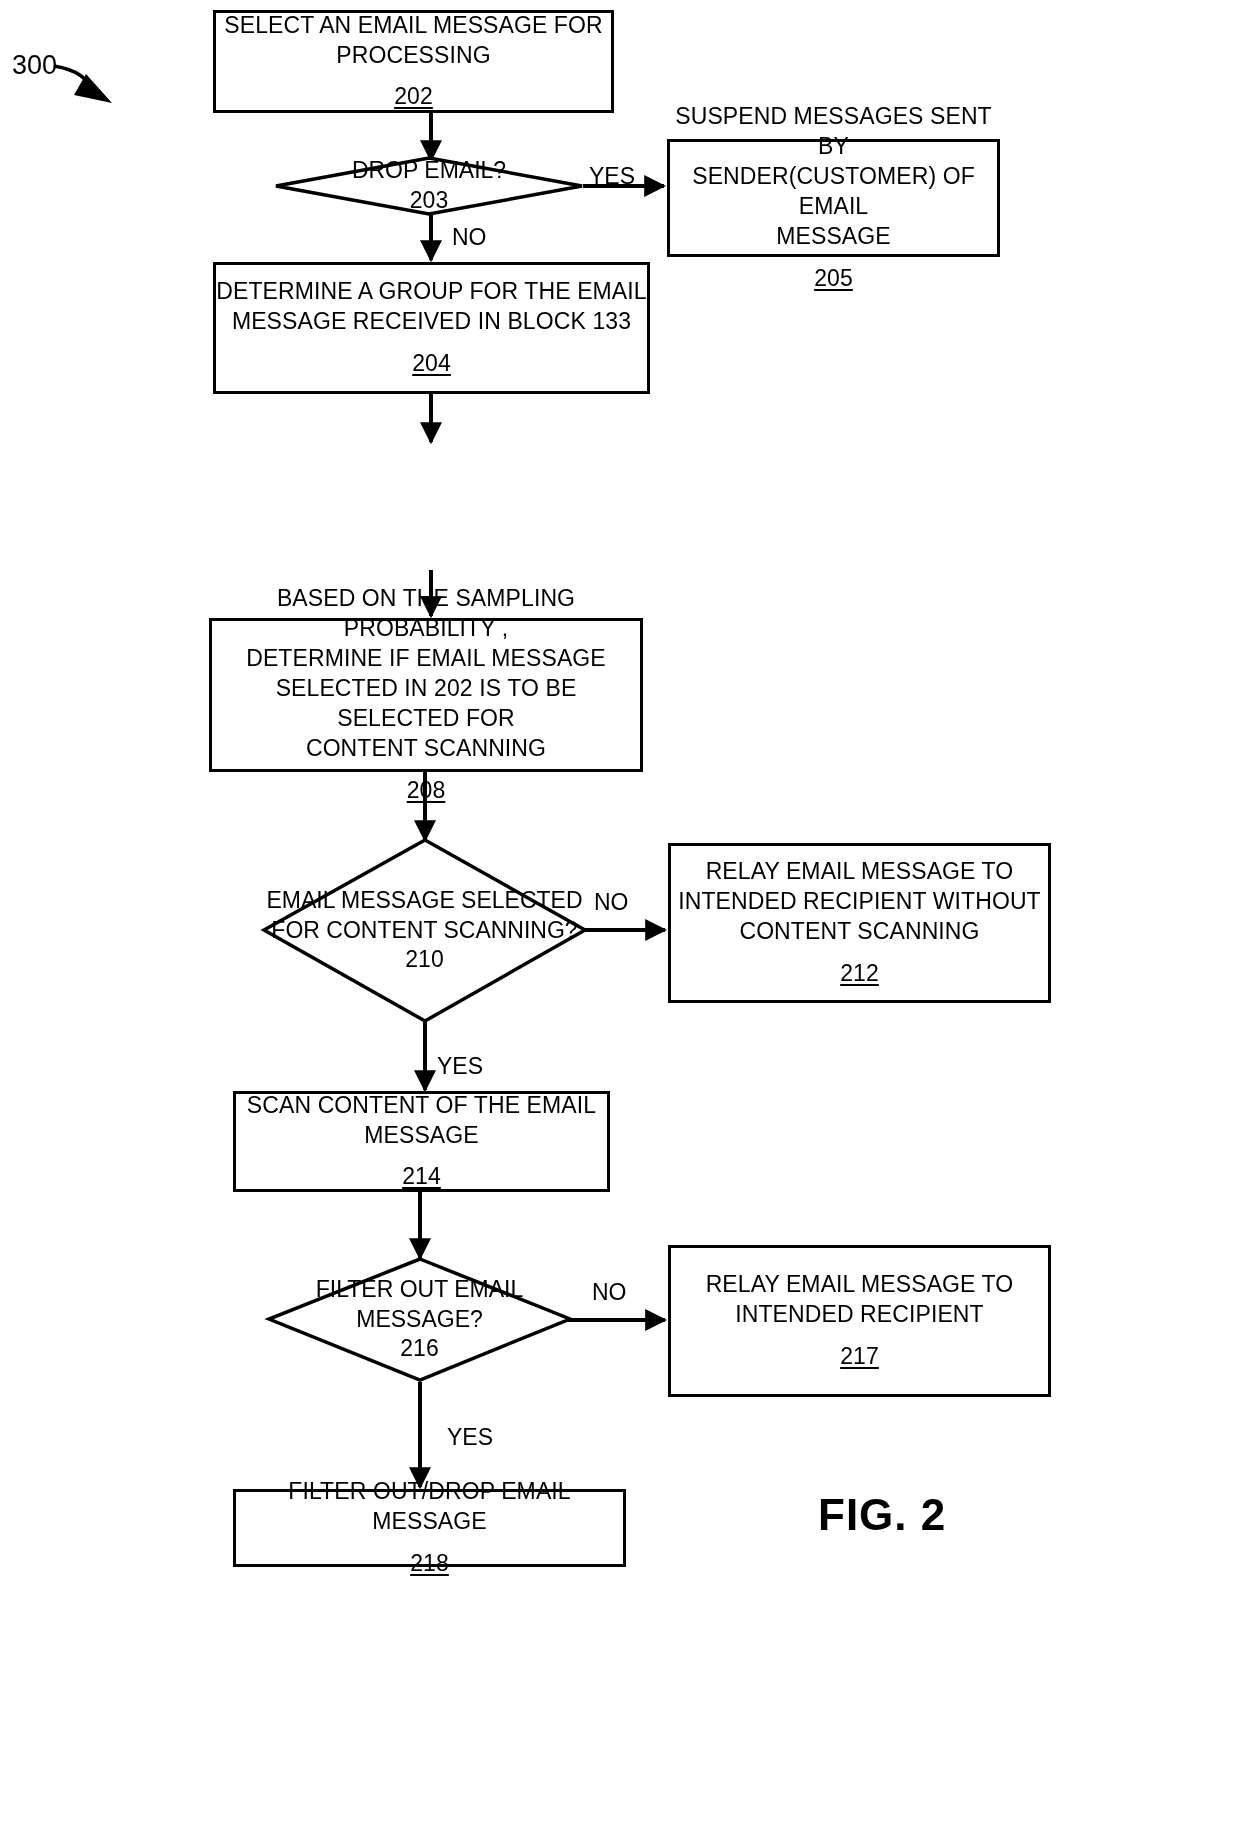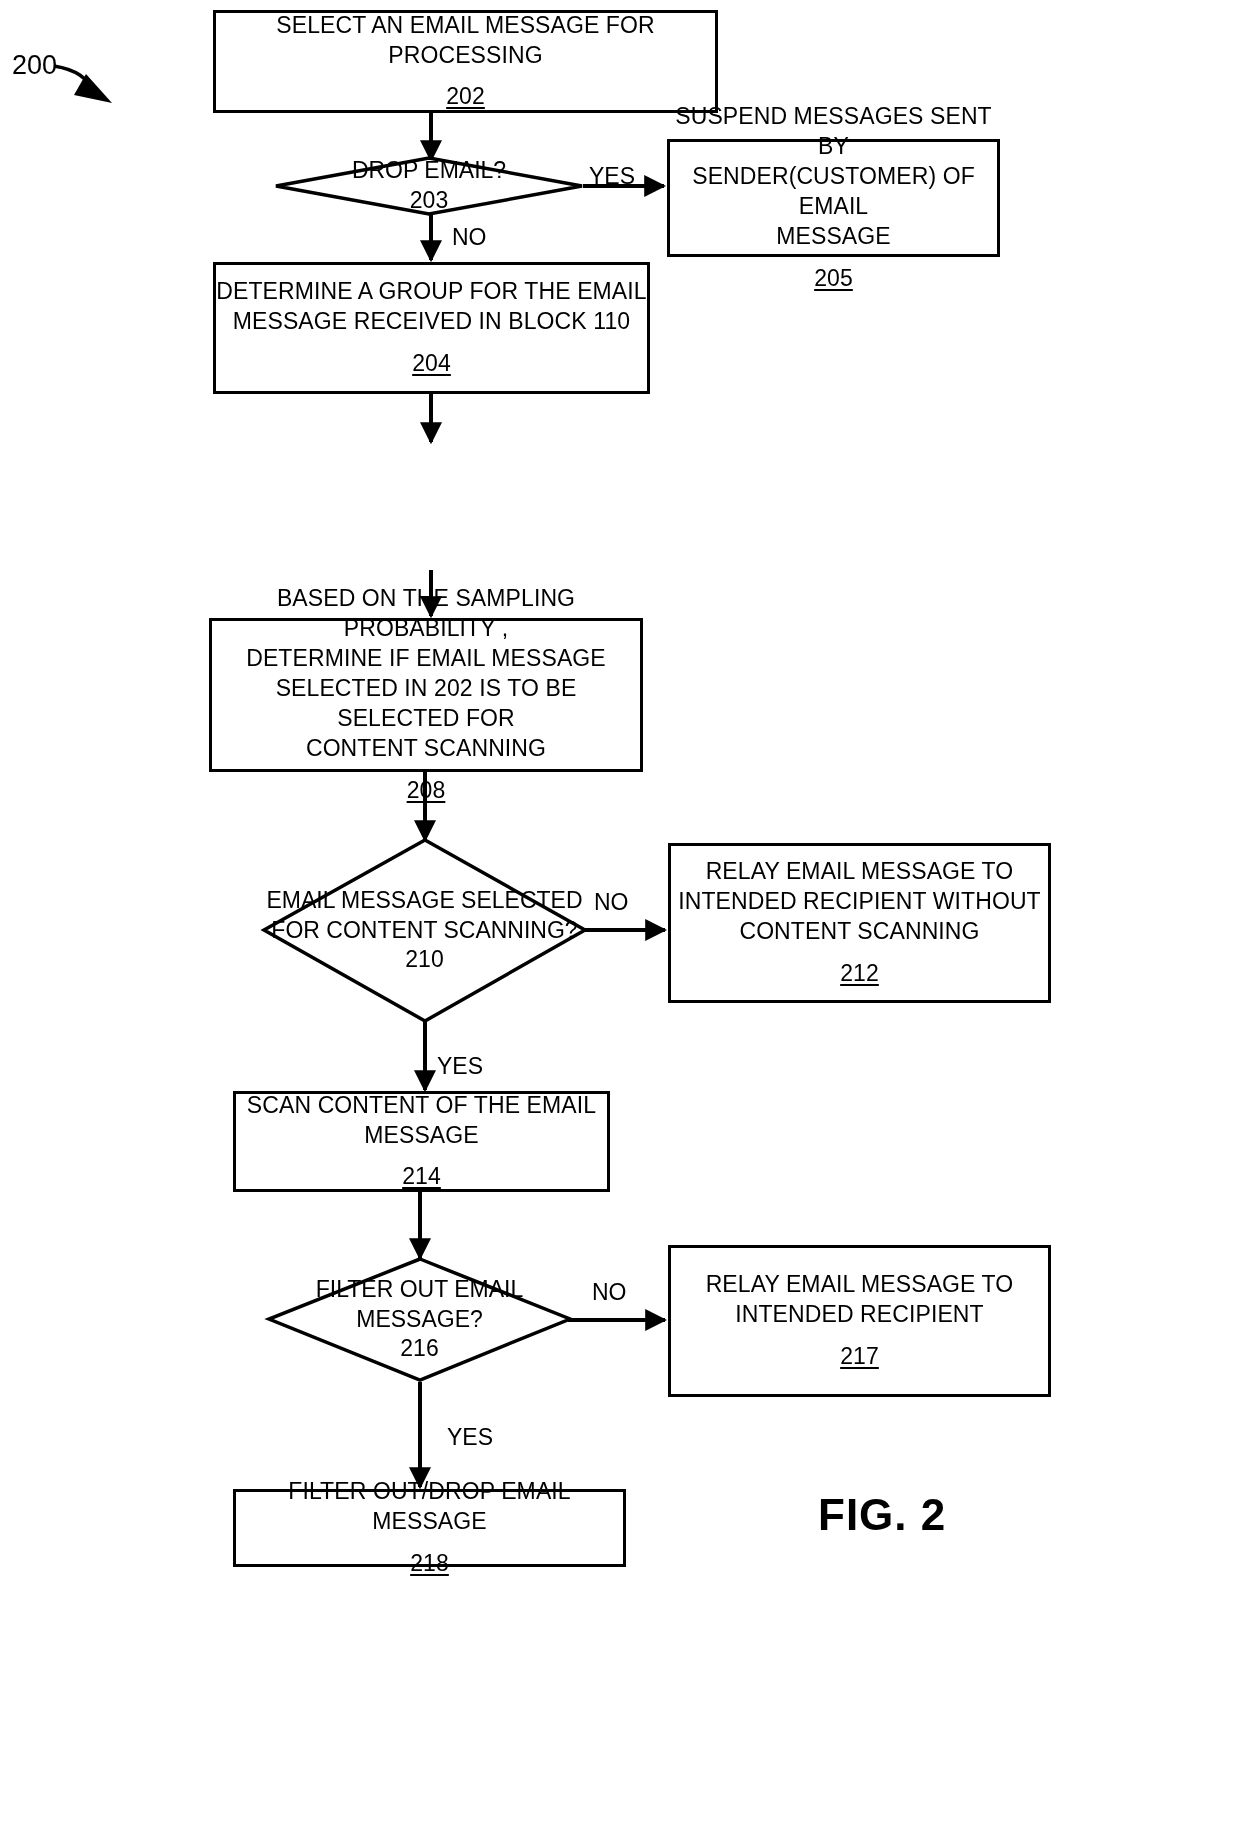--- a/index.html
+++ b/index.html
@@ -125,23 +125,23 @@
     <line x1="420" y1="1192" x2="420" y2="1258" stroke="#000" stroke-width="4" marker-end="url(#ah)"></line>
 
     <line x1="568" y1="1320" x2="665" y2="1320" stroke="#000" stroke-width="4" marker-end="url(#ah)"></line>
 
     <line x1="420" y1="1382" x2="420" y2="1487" stroke="#000" stroke-width="4" marker-end="url(#ah)"></line>
 
     <path d="M 54 66 C 78 70 86 78 95 92" stroke="#000" stroke-width="3.5" fill="none"></path>
     <path d="M 86 74 L 112 103 L 74 95 z" fill="#000"></path>
   </svg>
 
-  <div id="ref-200" style="left:12px; top:50px;">200</div>
-
-  <div class="node proc" id="n202" style="left:213px; top:10px; width:505px; height:103px; font-size:23px;">
+  <div id="ref-200" style="left:12px; top:50px;">300</div>
+
+  <div class="node proc" id="n202" style="left:213px; top:10px; width:401px; height:103px; font-size:23px;">
     <span class="txt">SELECT AN EMAIL MESSAGE FOR
 PROCESSING</span>
     <span class="ref">202</span>
   </div>
 
   <div class="diamond" id="n203" style="left:274px; top:157px; width:310px; height:58px;">
     <svg width="310" height="58" viewBox="0 0 310 58" xmlns="http://www.w3.org/2000/svg">
       <polygon points="155,1 308,29 155,57 2,29" fill="#fff" stroke="#000" stroke-width="3.5"></polygon>
     </svg>
     <div class="dlabel" style="font-size:23px;">
@@ -154,21 +154,21 @@
 
   <div class="node proc" id="n205" style="left:667px; top:139px; width:333px; height:118px; font-size:23px;">
     <span class="txt">SUSPEND MESSAGES SENT  BY
 SENDER(CUSTOMER) OF EMAIL
 MESSAGE</span>
     <span class="ref">205</span>
   </div>
 
   <div class="node proc" id="n204" style="left:213px; top:262px; width:437px; height:132px; font-size:23px;">
     <span class="txt">DETERMINE A GROUP FOR THE EMAIL
-MESSAGE RECEIVED IN BLOCK 110</span>
+MESSAGE RECEIVED IN BLOCK 133</span>
     <span class="ref">204</span>
   </div>
 
 
   <div class="node proc" id="n208" style="left:209px; top:618px; width:434px; height:154px; font-size:23px;">
     <span class="txt">BASED ON THE SAMPLING PROBABILITY ,
 DETERMINE IF EMAIL MESSAGE
 SELECTED IN 202 IS TO BE SELECTED FOR
 CONTENT SCANNING</span>
     <span class="ref">208</span>

